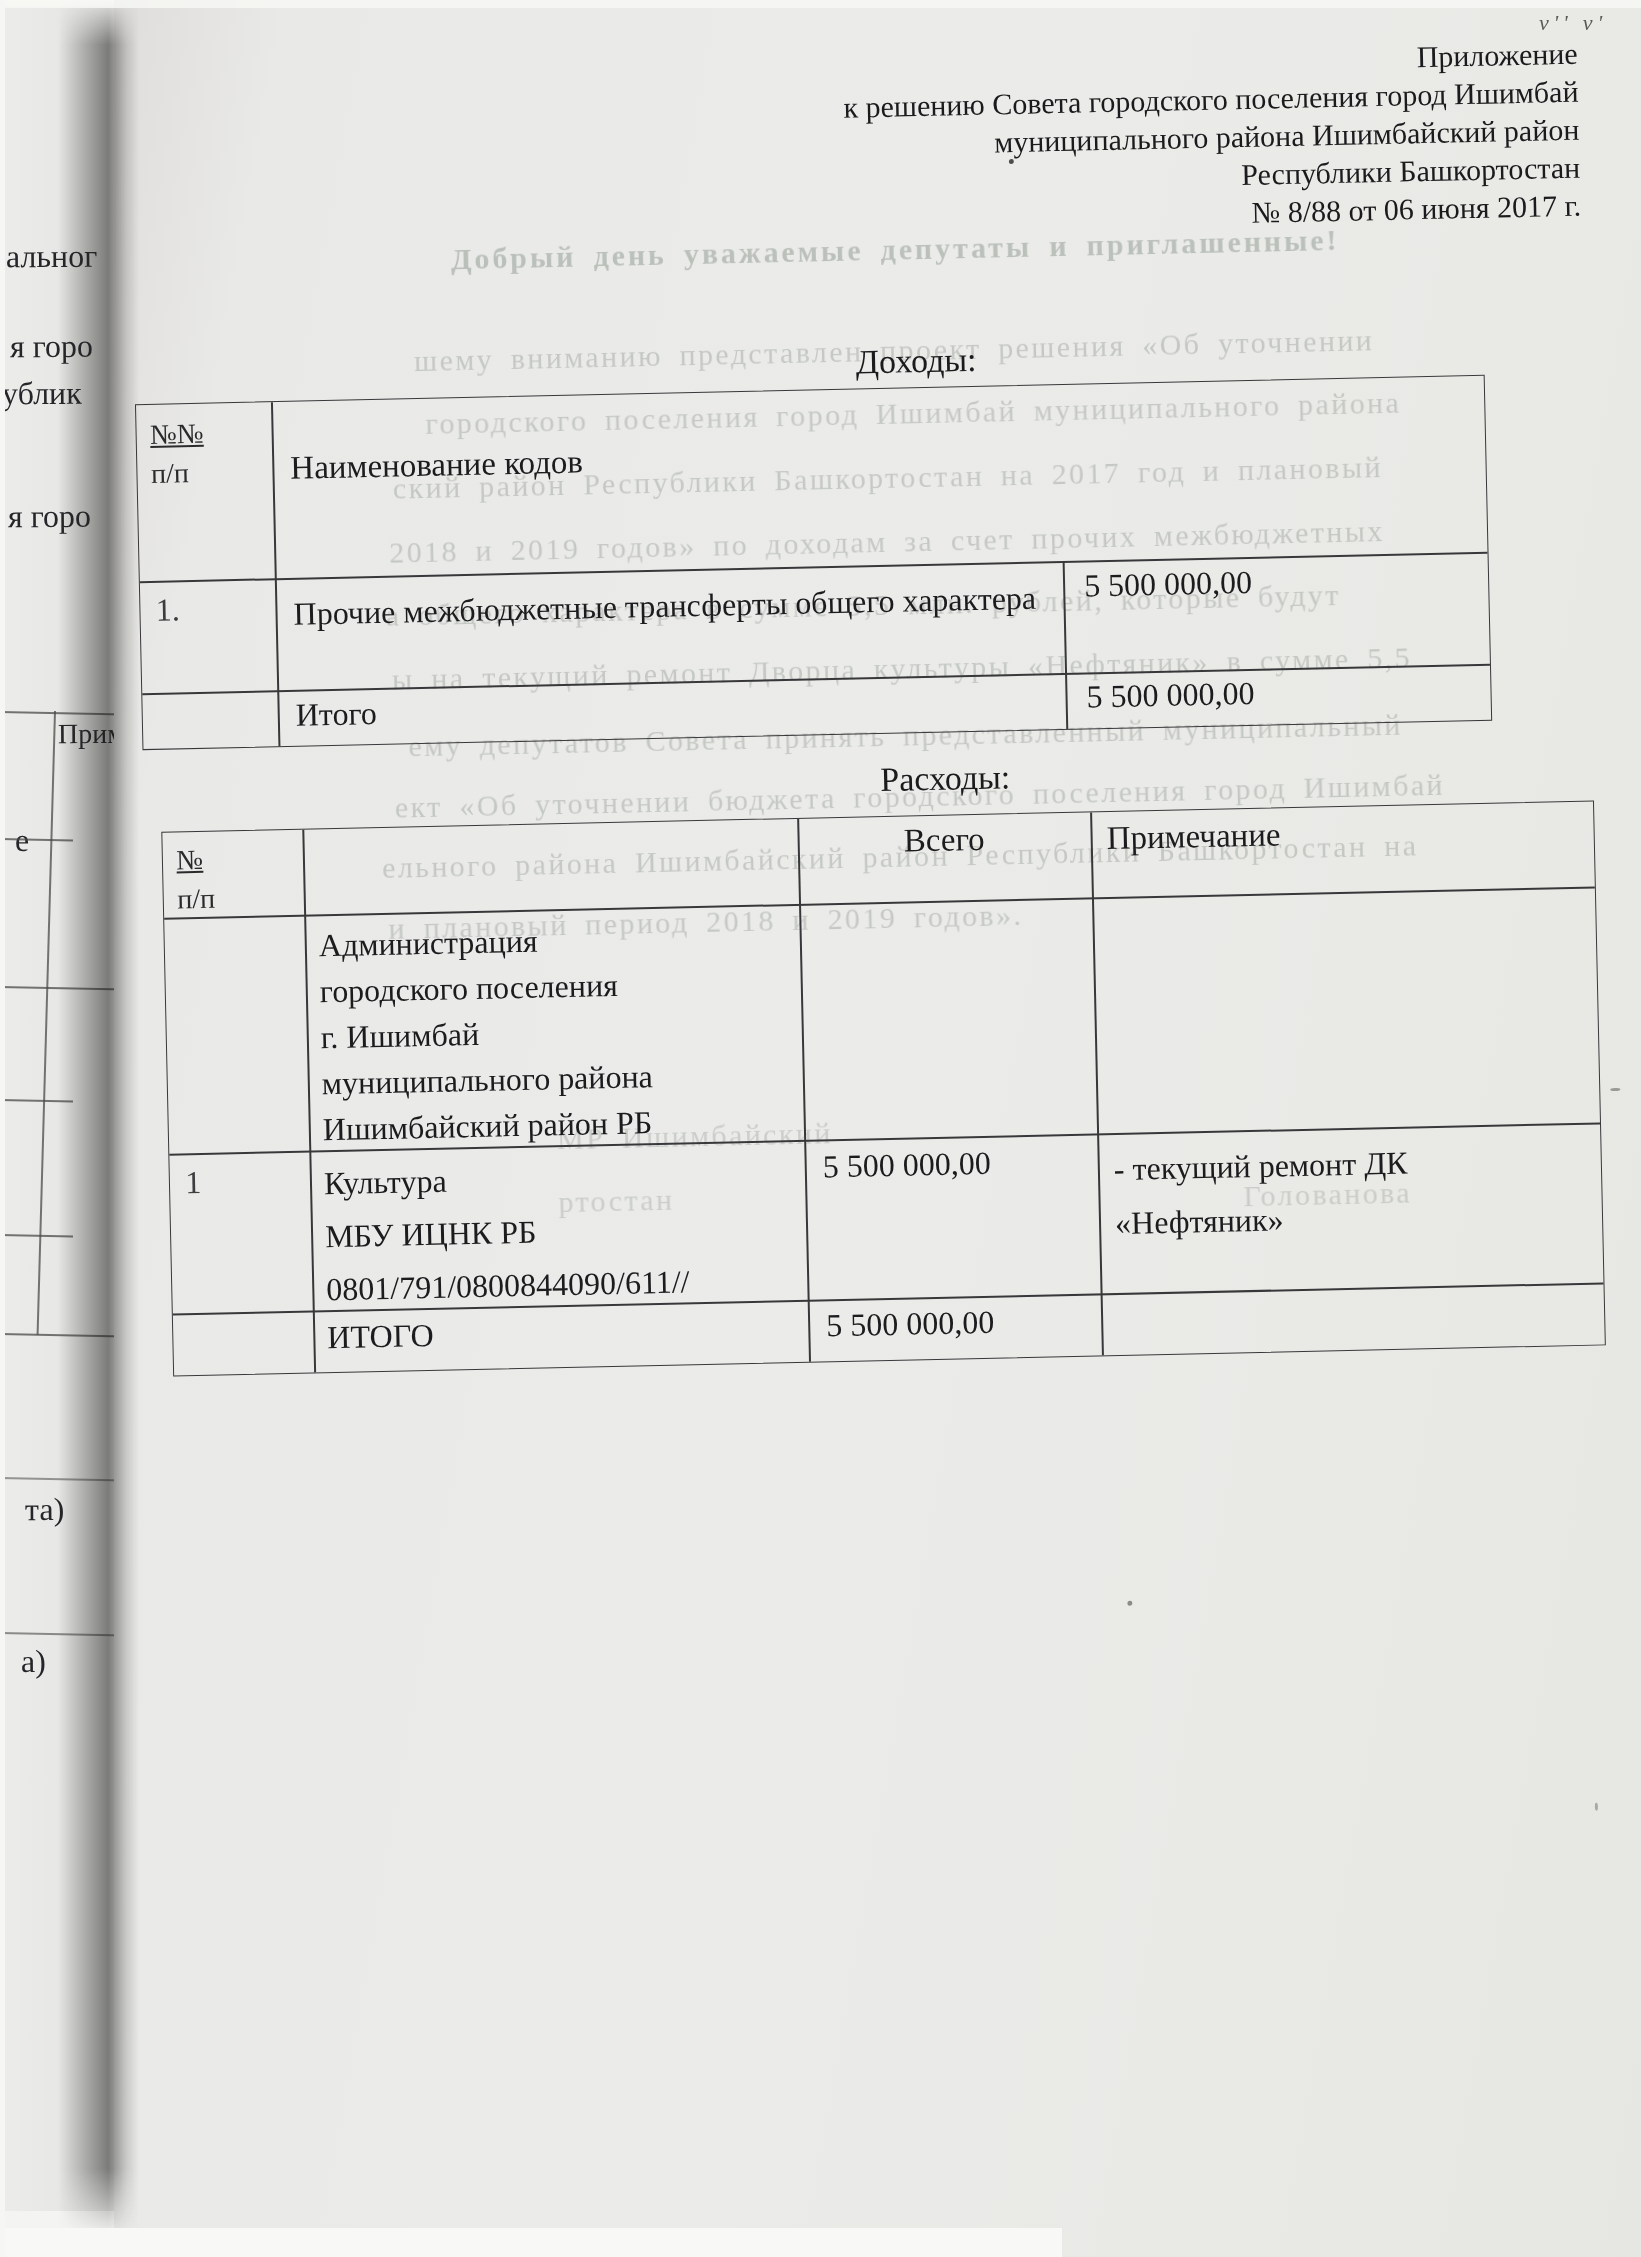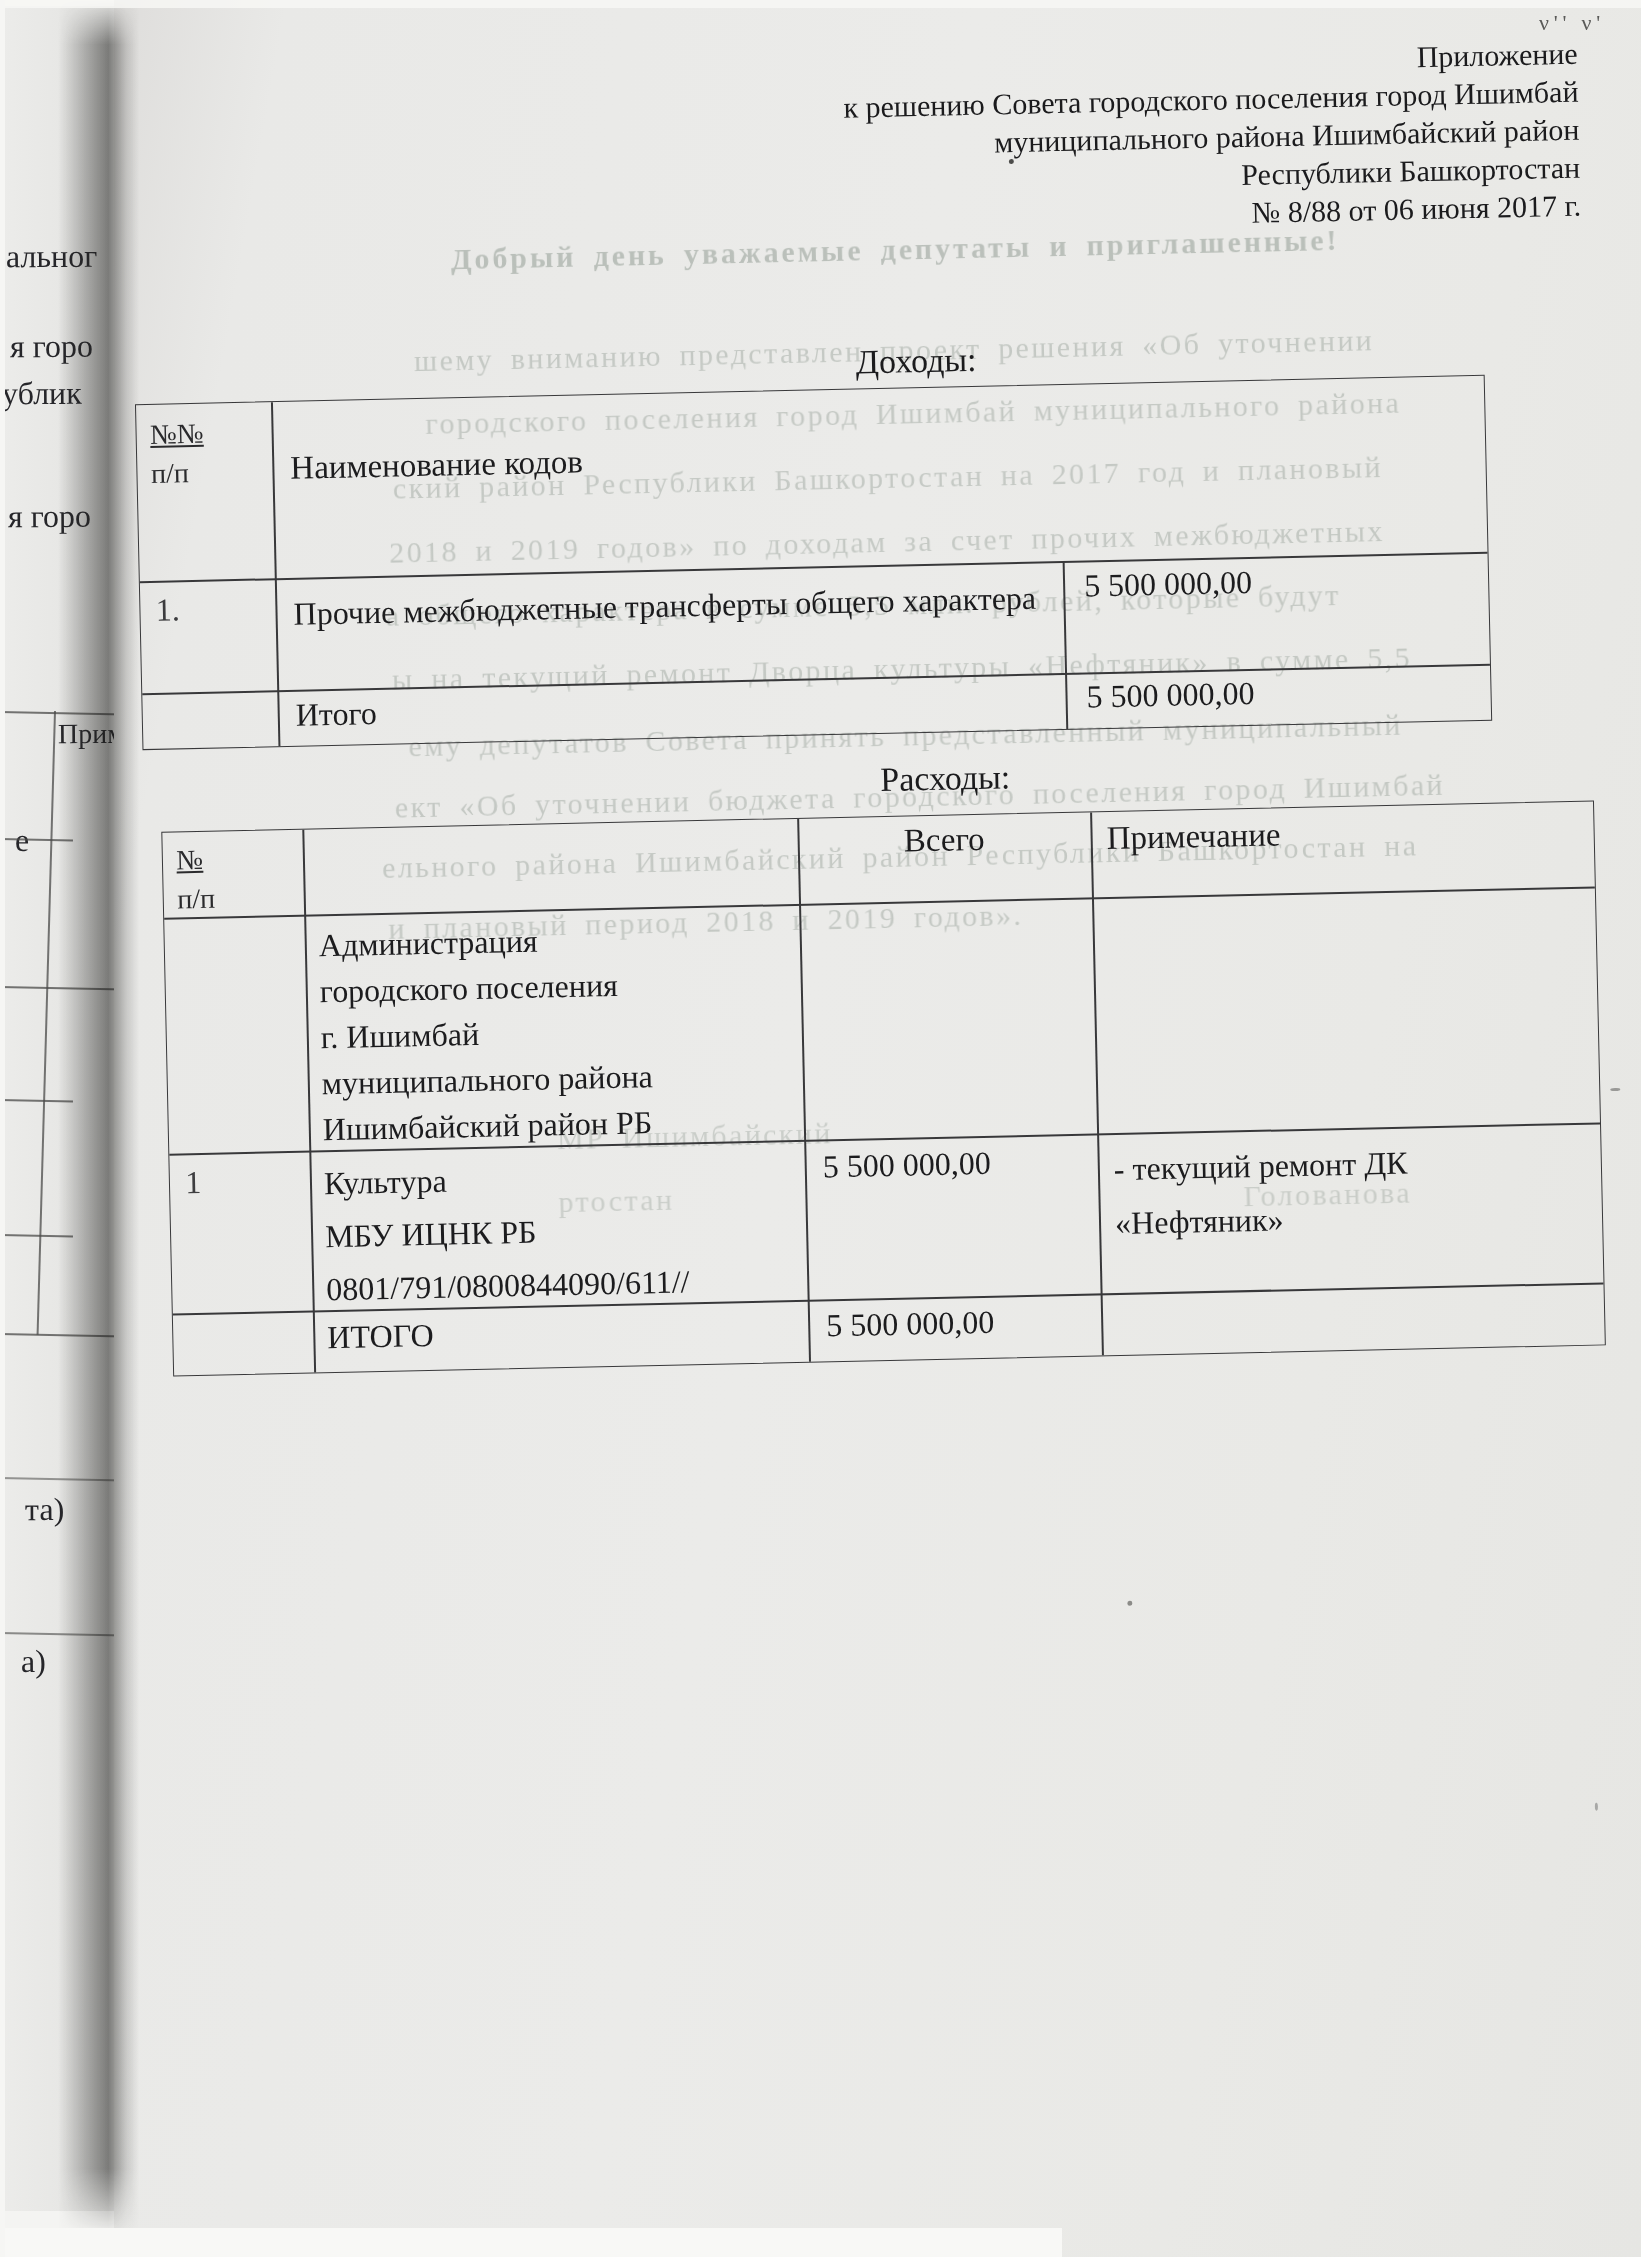--- a/index.html
+++ b/index.html
@@ -42,21 +42,21 @@
   
   .tbl{position:absolute;border:1.9px solid #38383a;}
   .hline{position:absolute;left:0;height:1.9px;background:#38383a;}
   .vline{position:absolute;top:0;width:1.9px;background:#38383a;}
   .cell-text{position:absolute;font-size:32px;color:#1c1c1e;}
   .num-hdr{font-size:28px;line-height:39px;color:#2a2a2c;}
   .num-hdr .nn{text-decoration:underline;}
 
   .speck{position:absolute;background:#4c4c4a;border-radius:50%;}
   .corner-mark{position:absolute;left:1539px;top:9.7px;font-size:22px;color:#5a5a58;
-    letter-spacing:4.8px;}
+    letter-spacing:4.8px;font-style:italic;}
 </style>
 </head>
 <body>
 
 <div id="canvas">
 
   <div class="under-page">
     <div class="frag" style="left:5.8px;top:232px">альног</div>
     <div class="frag" style="left:9.7px;top:322px">я горо</div>
     <div class="frag" style="left:1.9px;top:369px">ублик</div>

